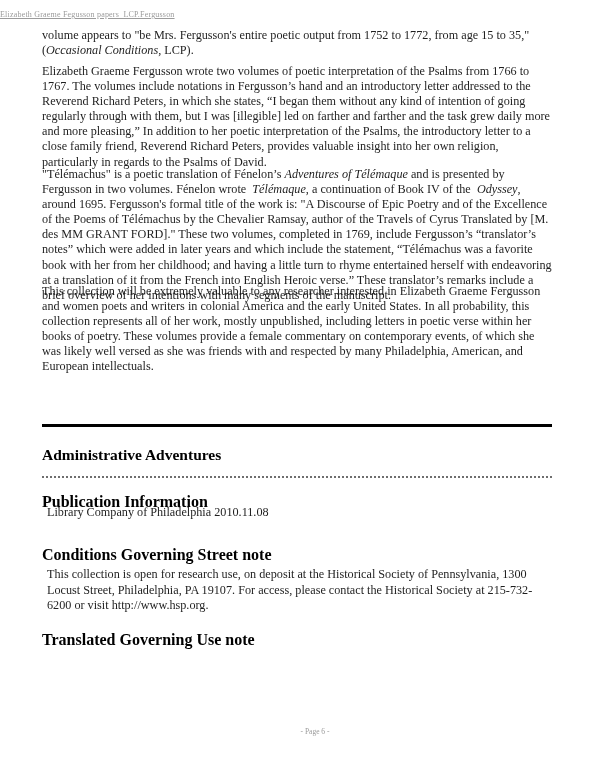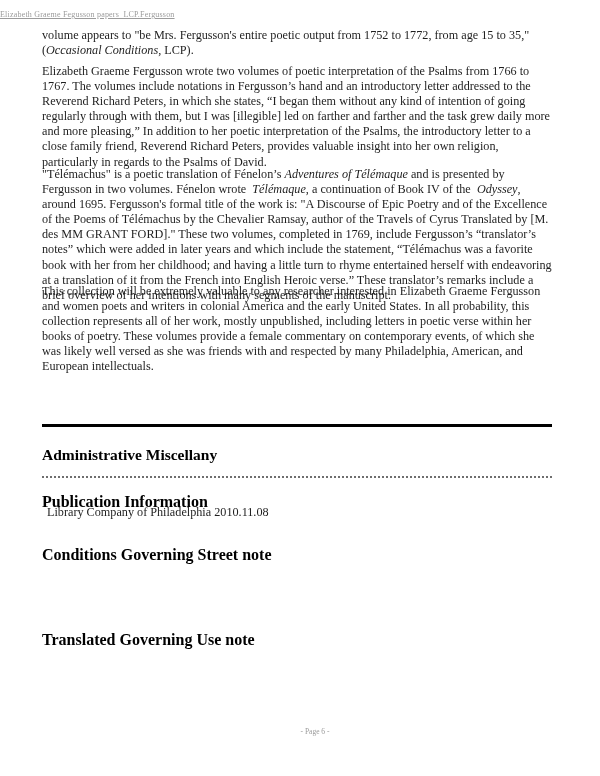--- a/index.html
+++ b/index.html
@@ -69,28 +69,29 @@
   <p class="para p1"><span>volume appears to "be Mrs. Fergusson's entire poetic output from 1752 to 1772, from age 15 to 35," (</span><span class="it">Occasional Conditions</span><span>, LCP).</span></p>
 
   <p class="para p2"><span>Elizabeth Graeme Fergusson wrote two volumes of poetic interpretation of the Psalms from 1766 to 1767. The volumes include notations in Fergusson’s hand and an introductory letter addressed to the Reverend Richard Peters, in which she states, “I began them without any kind of intention of going regularly through with them, but I was [illegible] led on farther and farther and the task grew daily more and more pleasing,” In addition to her poetic interpretation of the Psalms, the introductory letter to a close family friend, Reverend Richard Peters, provides valuable insight into her own religion, particularly in regards to the Psalms of David.</span></p>
 
   <p class="para p3"><span>"Télémachus" is a poetic translation of Fénelon’s </span><span class="it">Adventures of Télémaque</span><span> and is presented by Fergusson in two volumes. Fénelon wrote &nbsp;</span><span class="it">Télémaque</span><span>, a continuation of Book IV of the &nbsp;</span><span class="it">Odyssey</span><span>, around 1695. Fergusson's formal title of the work is: "A Discourse of Epic Poetry and of the Excellence of the Poems of Télémachus by the Chevalier Ramsay, author of the Travels of Cyrus Translated by [M. des MM GRANT FORD]." These two volumes, completed in 1769, include Fergusson’s “translator’s notes” which were added in later years and which include the statement, “Télémachus was a favorite book with her from her childhood; and having a little turn to rhyme entertained herself with endeavoring at a translation of it from the French into English Heroic verse.” These translator’s remarks include a brief overview of her intentions with many segments of the manuscript.</span></p>
 
   <p class="para p4"><span>This collection will be extremely valuable to any researcher interested in Elizabeth Graeme Fergusson and women poets and writers in colonial America and the early United States. In all probability, this collection represents all of her work, mostly unpublished, including letters in poetic verse within her books of poetry. These volumes provide a female commentary on contemporary events, of which she was likely well versed as she was friends with and respected by many Philadelphia, American, and European intellectuals.</span></p>
 
   <div class="rule-thick"></div>
 
-  <h1 class="section-title">Administrative Miscellany</h1>
+  <h1 class="section-title">Administrative Adventures</h1>
 
   <div class="rule-dotted"></div>
 
   <h2 class="subheading sub-pub">Publication Information</h2>
   <p class="subtext txt-pub">Library Company of Philadelphia 2010.11.08</p>
 
   <h2 class="subheading sub-access">Conditions Governing Street note</h2>
+  <p class="subtext txt-access">This collection is open for research use, on deposit at the Historical Society of Pennsylvania, 1300 Locust Street, Philadelphia, PA 19107. For access, please contact the Historical Society at 215-732-6200 or visit http://www.hsp.org.</p>
 
   <h2 class="subheading sub-use">Translated Governing Use note</h2>
 
   <div class="page-footer">
     <span>- Page 6 -</span>
   </div>
 
 </div>
 
 </body></html>

